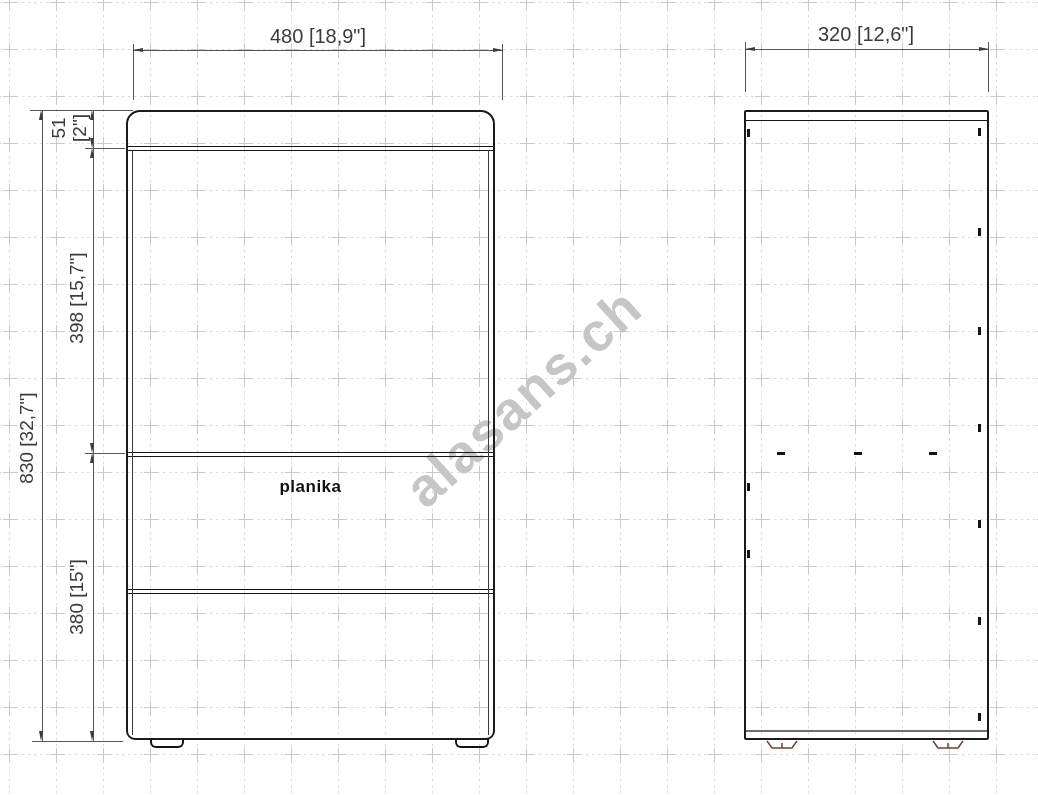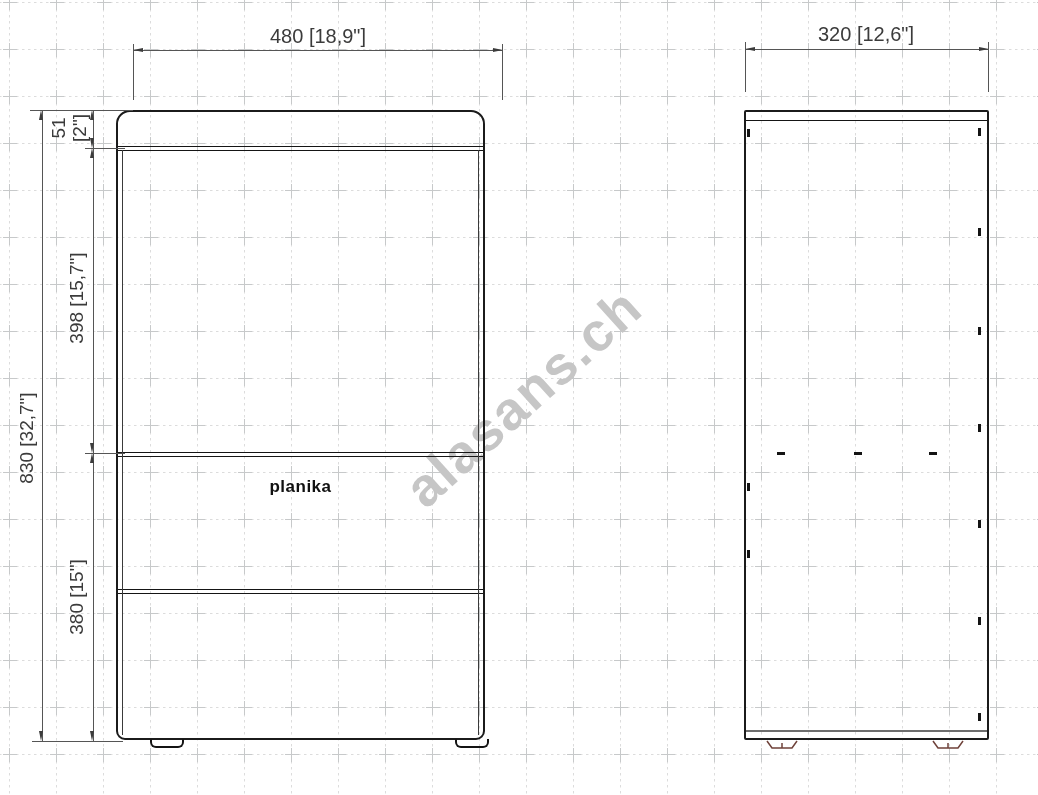--- a/index.html
+++ b/index.html
@@ -13,21 +13,21 @@
   
   #gridsvg{position:absolute;left:0;top:0;z-index:0;}
   .watermark{
     position:absolute;left:371px;top:366px;width:304px;height:62px;z-index:1;
     font-size:54px;font-weight:bold;letter-spacing:2px;color:#c6c6c6;
     transform:rotate(-42deg);text-align:center;white-space:nowrap;
   }
   .draw{z-index:2;}
   
   .front-box{
-    left:116px;top:110px;width:369px;height:630px;
+    left:126px;top:110px;width:369px;height:630px;
     border:2px solid #1b1b1b;border-radius:14px 14px 9px 9px;background:transparent;
   }
   .side-box{
     left:744px;top:110px;width:245px;height:630px;
     border:2px solid #1b1b1b;border-radius:2px;background:transparent;
   }
   .divider{position:absolute;left:0;right:0;height:5px;border-top:1px solid #151515;border-bottom:1px solid #151515;}
   .inner-vline{position:absolute;top:38px;bottom:3px;width:1px;background:#3a3a3a;}
   .logo{
     position:absolute;left:0;right:0;top:365px;text-align:center;

